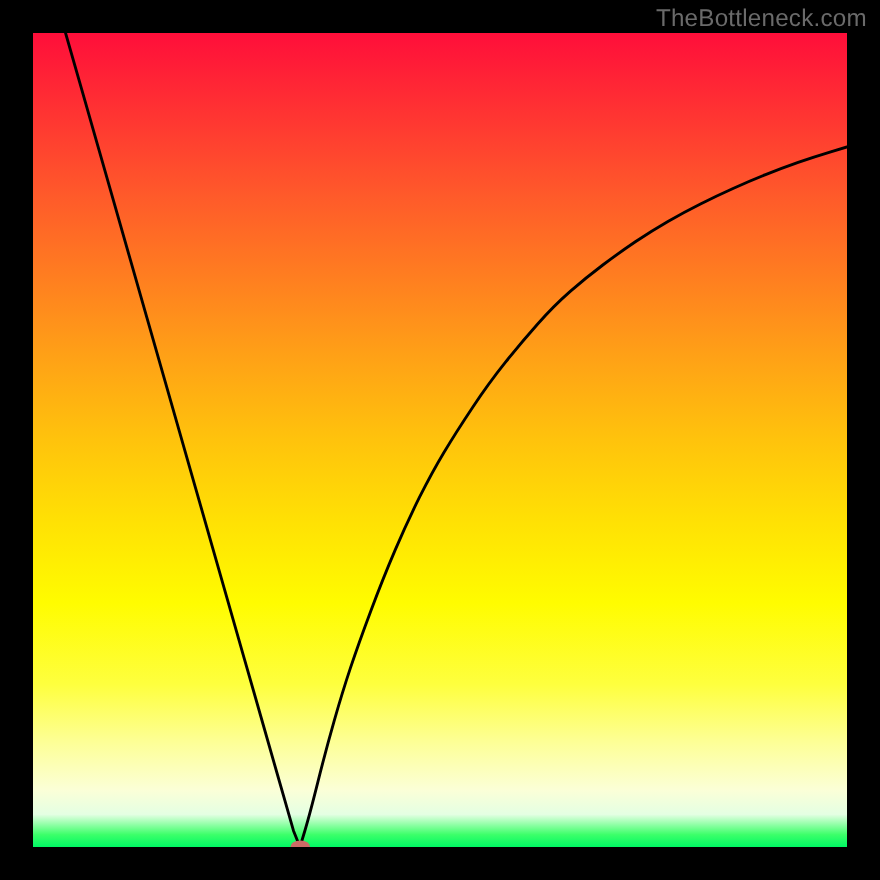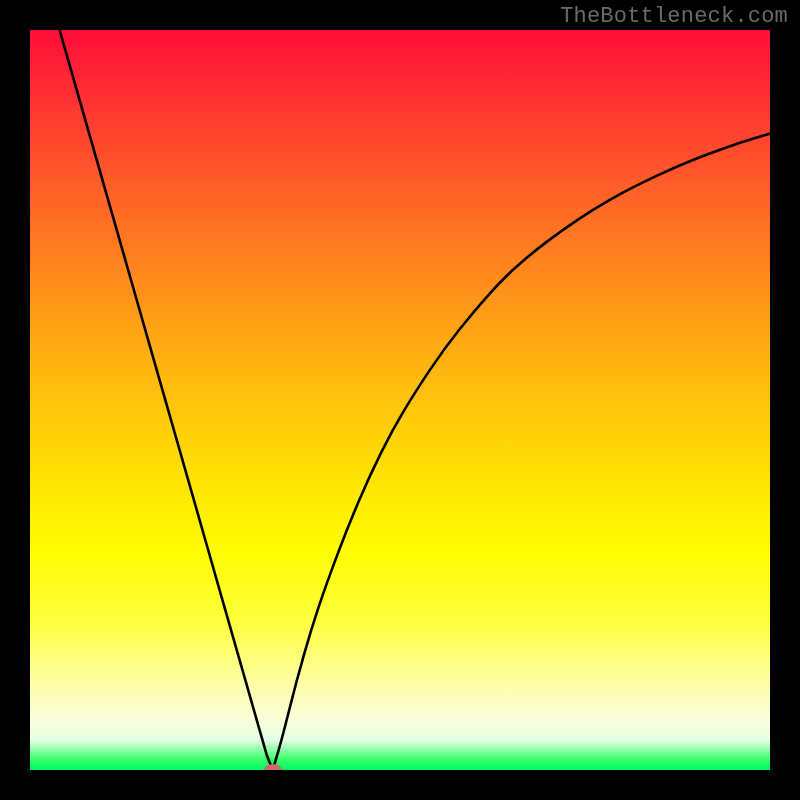--- a/index.html
+++ b/index.html
@@ -46,21 +46,20 @@
   }
   .watermark {
     position: absolute;
     top: 4px;
     right: 12px;
     color: #6a6a6a;
     font-size: 22px;
     font-weight: 500;
     letter-spacing: 0.2px;
     user-select: none;
-    font-family: Liberation Mono, monospace;
   }
   svg.curve {
     position: absolute;
     top: 0;
     left: 0;
     width: 740px;
     height: 740px;
   }
   .dot {
     position: absolute;

